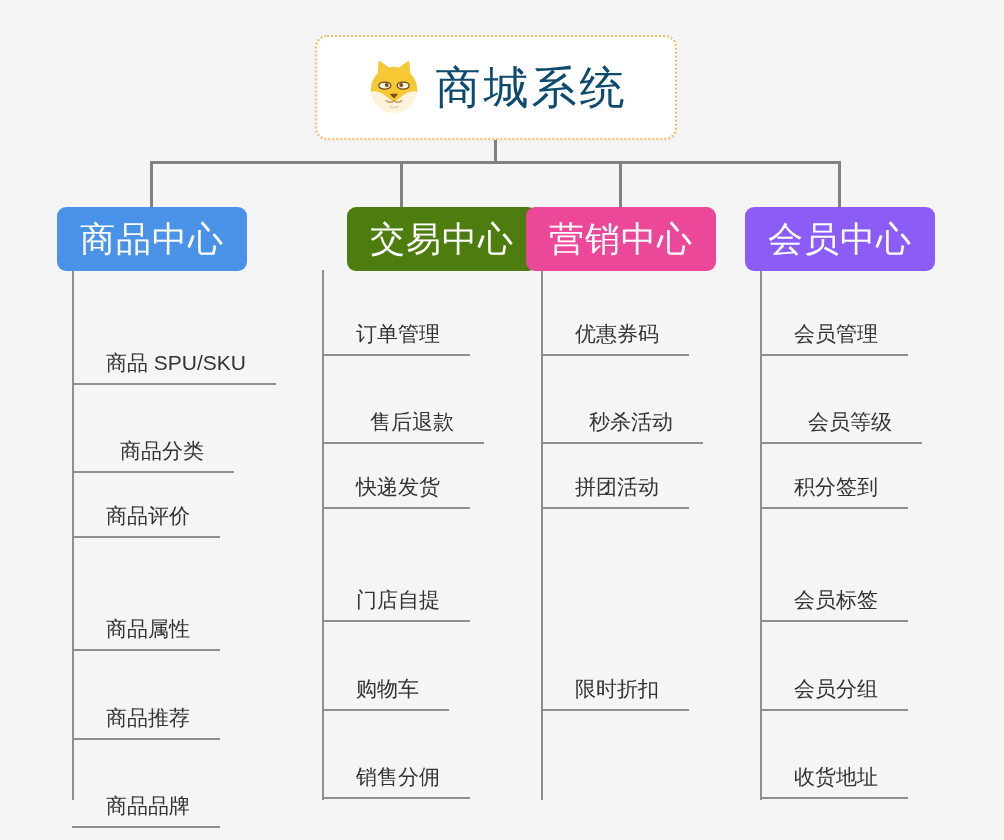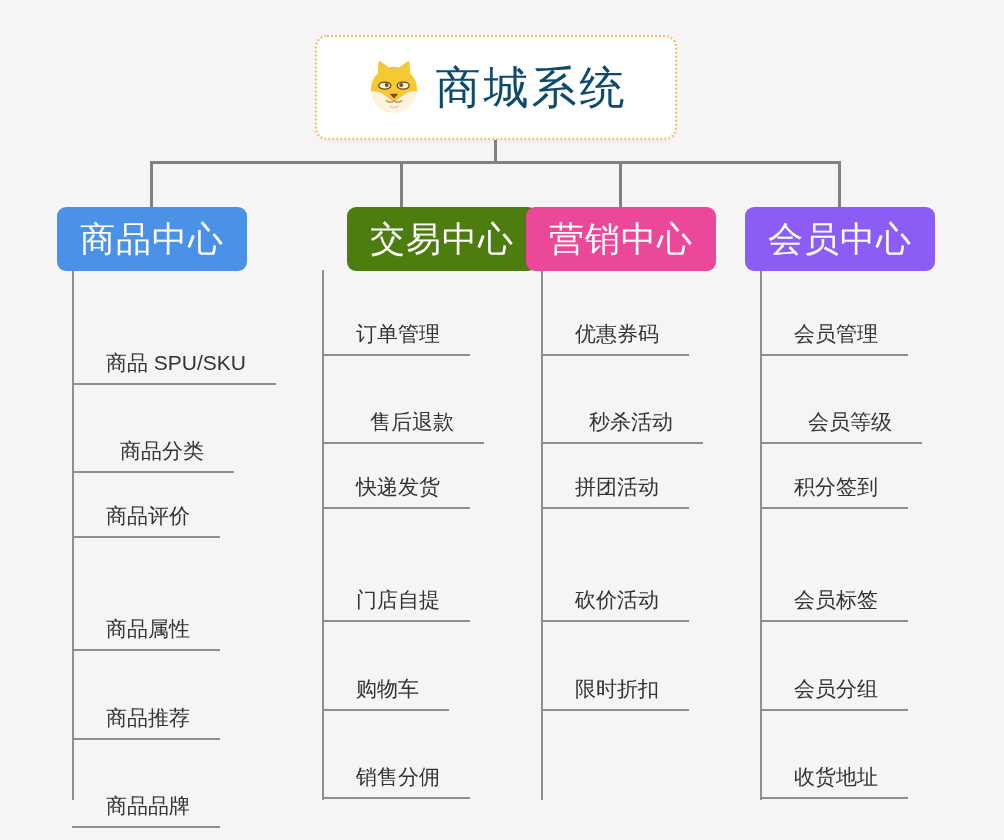--- a/index.html
+++ b/index.html
@@ -131,21 +131,20 @@
   <div class="leaf lc1 lr0">订单管理</div>
   <div class="leaf lc1 lr1">售后退款</div>
   <div class="leaf lc1 lr2">快递发货</div>
   <div class="leaf lc1 lr3">门店自提</div>
   <div class="leaf lc1 lr4">购物车</div>
   <div class="leaf lc1 lr5">销售分佣</div>
 
   <div class="leaf lc2 lr0">优惠券码</div>
   <div class="leaf lc2 lr1">秒杀活动</div>
   <div class="leaf lc2 lr2">拼团活动</div>
-  <div class="leaf lc2 lr3">砍价活动</div>
   <div class="leaf lc2 lr4">限时折扣</div>
 
   <div class="leaf lc3 lr0">会员管理</div>
   <div class="leaf lc3 lr1">会员等级</div>
   <div class="leaf lc3 lr2">积分签到</div>
   <div class="leaf lc3 lr3">会员标签</div>
   <div class="leaf lc3 lr4">会员分组</div>
   <div class="leaf lc3 lr5">收货地址</div>
 
 </div>

